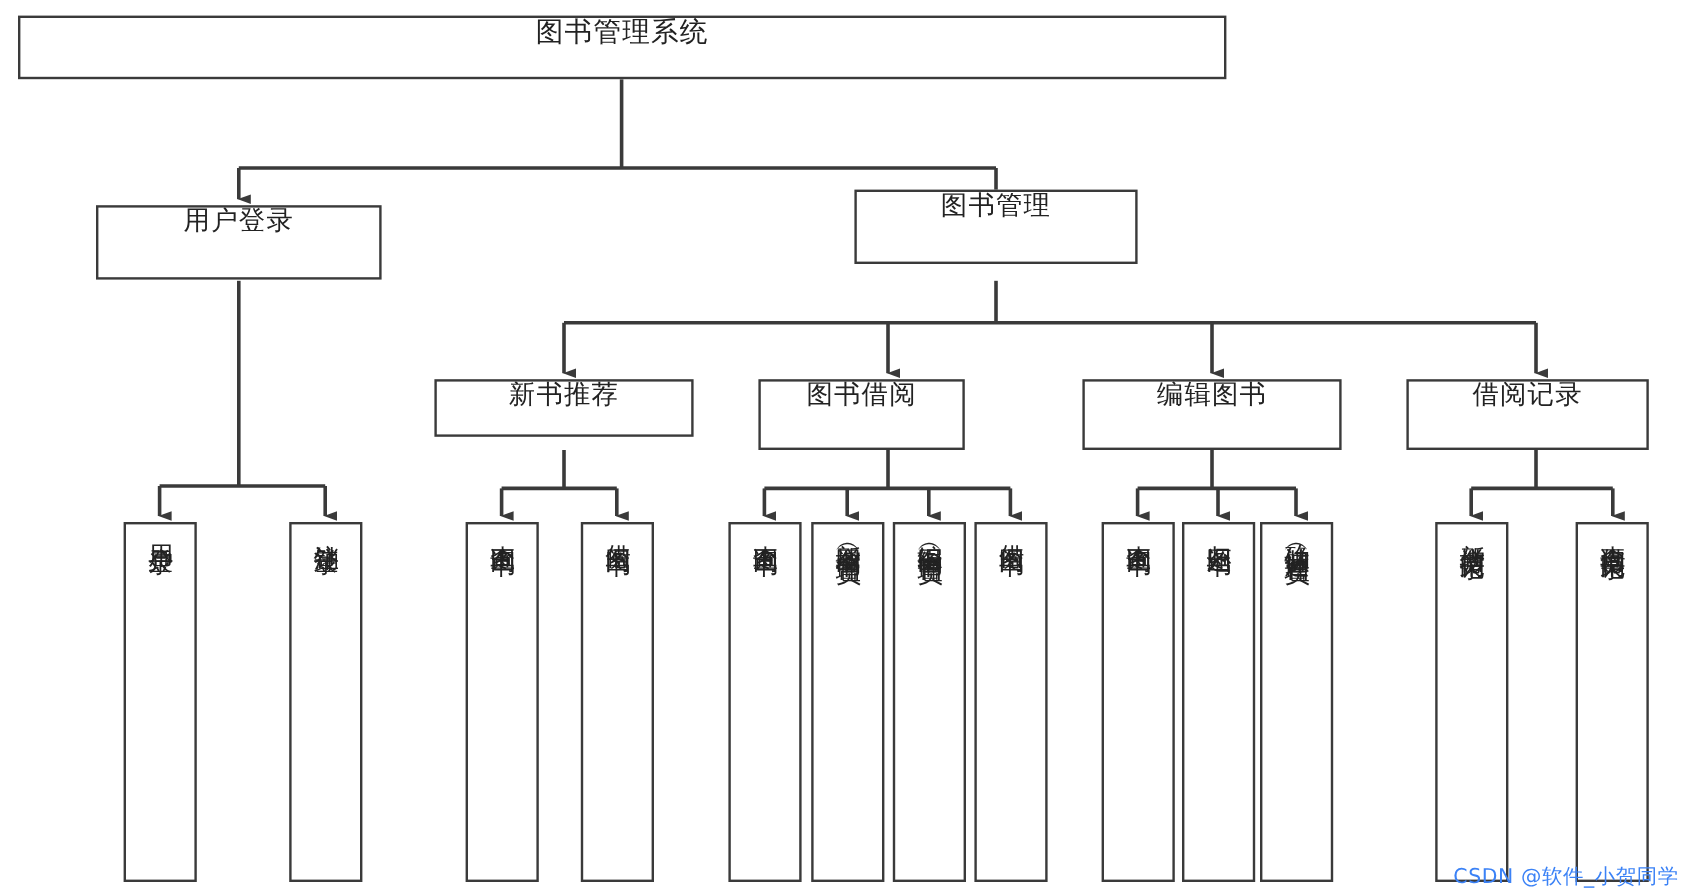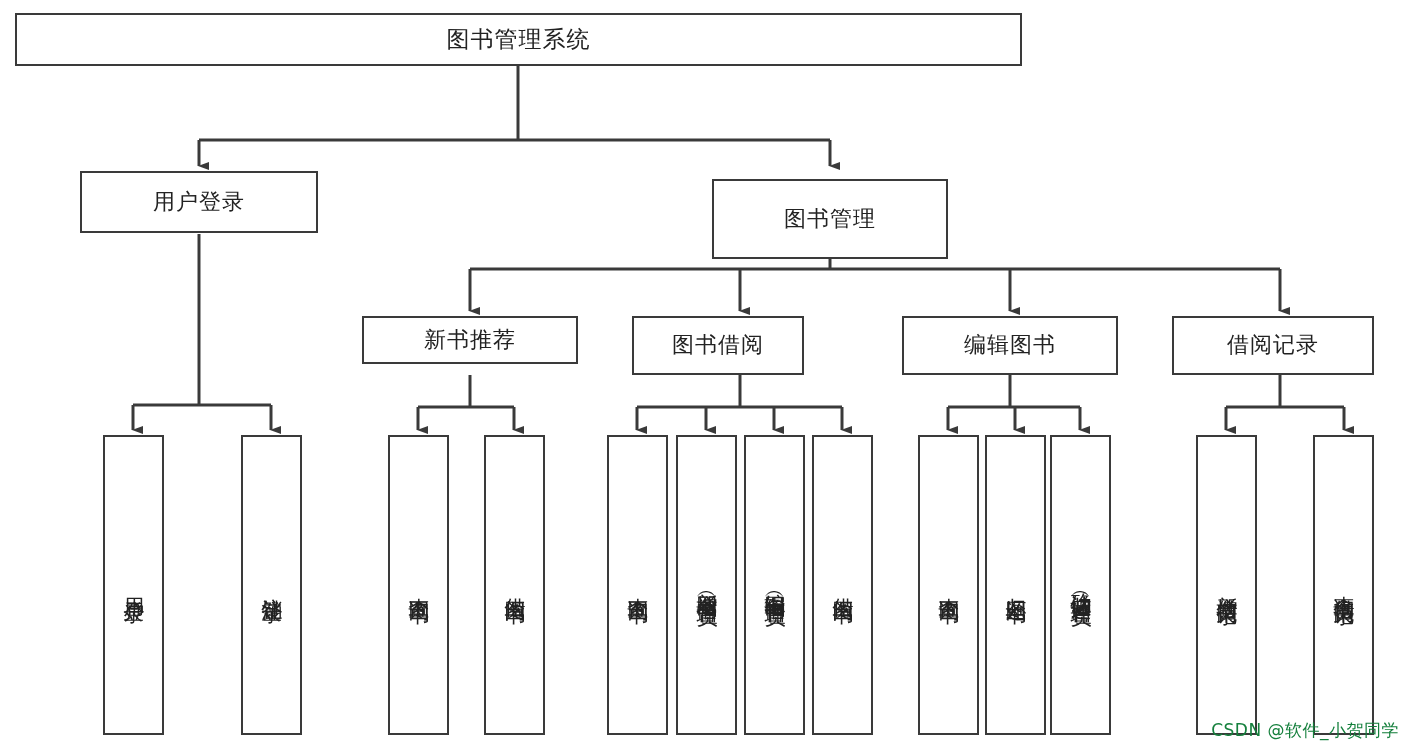--- a/index.html
+++ b/index.html
@@ -25,21 +25,21 @@
     width: 1405px;
     height: 747px;
     pointer-events: none;
   }
   .node {
     position: absolute;
     box-sizing: border-box;
     border: 2px solid #3a3a3a;
     background: #ffffff;
     display: flex;
-    align-items: center;
+    align-items: flex-start;
     justify-content: center;
     color: #222222;
     overflow: hidden;
   }
   .node.root {
     border-width: 2px;
     font-size: 23px;
     letter-spacing: 1px;
   }
   .node.level1 {
@@ -62,21 +62,21 @@
     writing-mode: vertical-rl;
     text-orientation: upright;
     letter-spacing: 2px;
     line-height: 1;
   }
   #watermark {
     position: absolute;
     right: 6px;
     bottom: 5px;
     font-size: 17px;
-    color: #15803d;
+    color: #3b82f6;
     letter-spacing: 0.5px;
     white-space: nowrap;
     font-family: "DejaVu Sans", "Liberation Sans", sans-serif;
   }
 </style>
 </head>
 <body>
 
 <div id="diagram-root">
 
@@ -143,21 +143,21 @@
   </svg>
 
   <div class="node root" style="left:15px; top:13px; width:1007px; height:53px;">
     <span class="node-label">图书管理系统</span>
   </div>
 
   <div class="node level1" style="left:80px; top:171px; width:238px; height:62px;">
     <span class="node-label">用户登录</span>
   </div>
 
-  <div class="node level1" style="left:712px; top:179px; width:236px; height:80px;">
+  <div class="node level1" style="left:712px; top:158px; width:236px; height:62px;">
     <span class="node-label">图书管理</span>
   </div>
 
   <div class="node leaf" style="left:103px; top:435px; width:61px; height:300px;">
     <span class="node-label">用户登录</span>
   </div>
   <div class="node leaf" style="left:241px; top:435px; width:61px; height:300px;">
     <span class="node-label">注销登录</span>
   </div>
 

